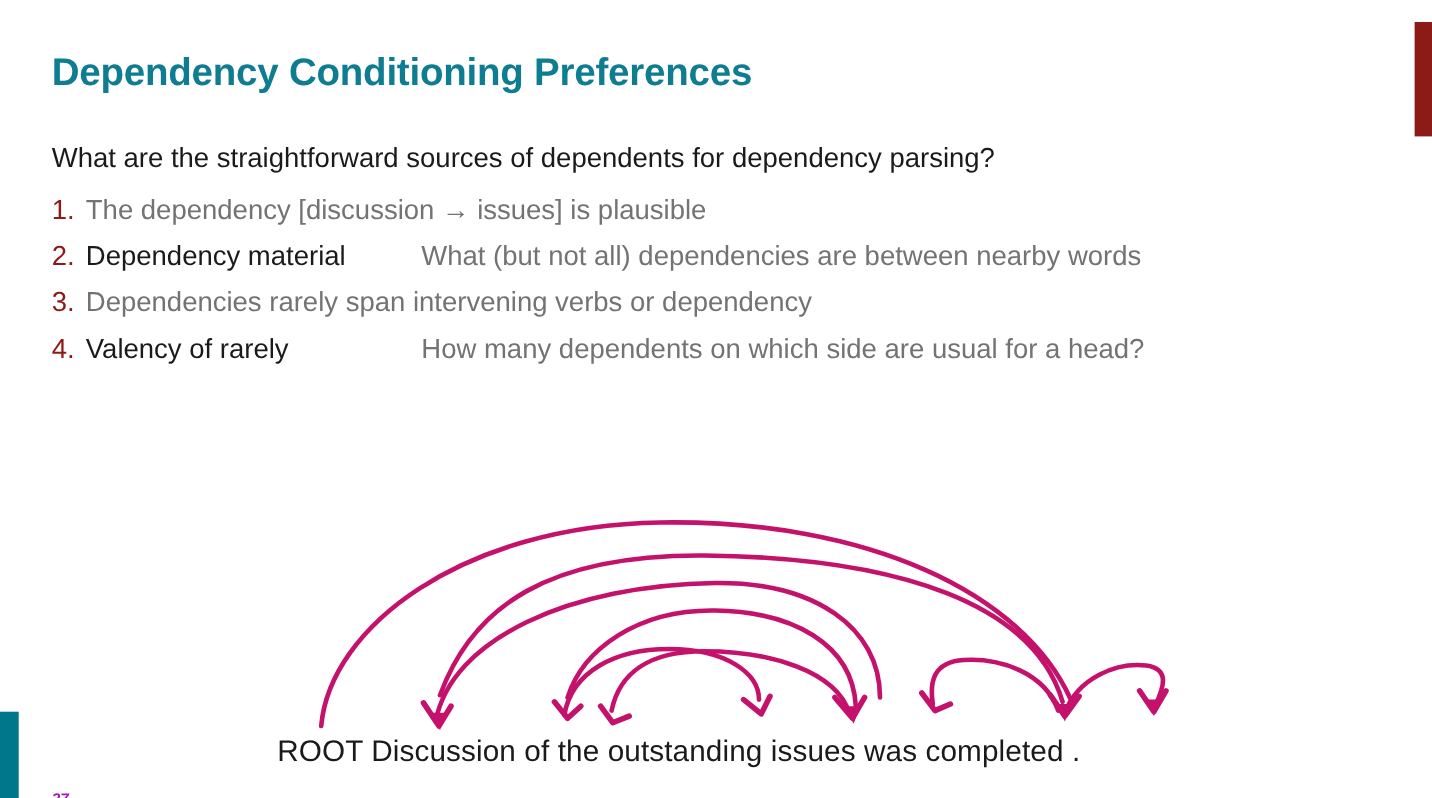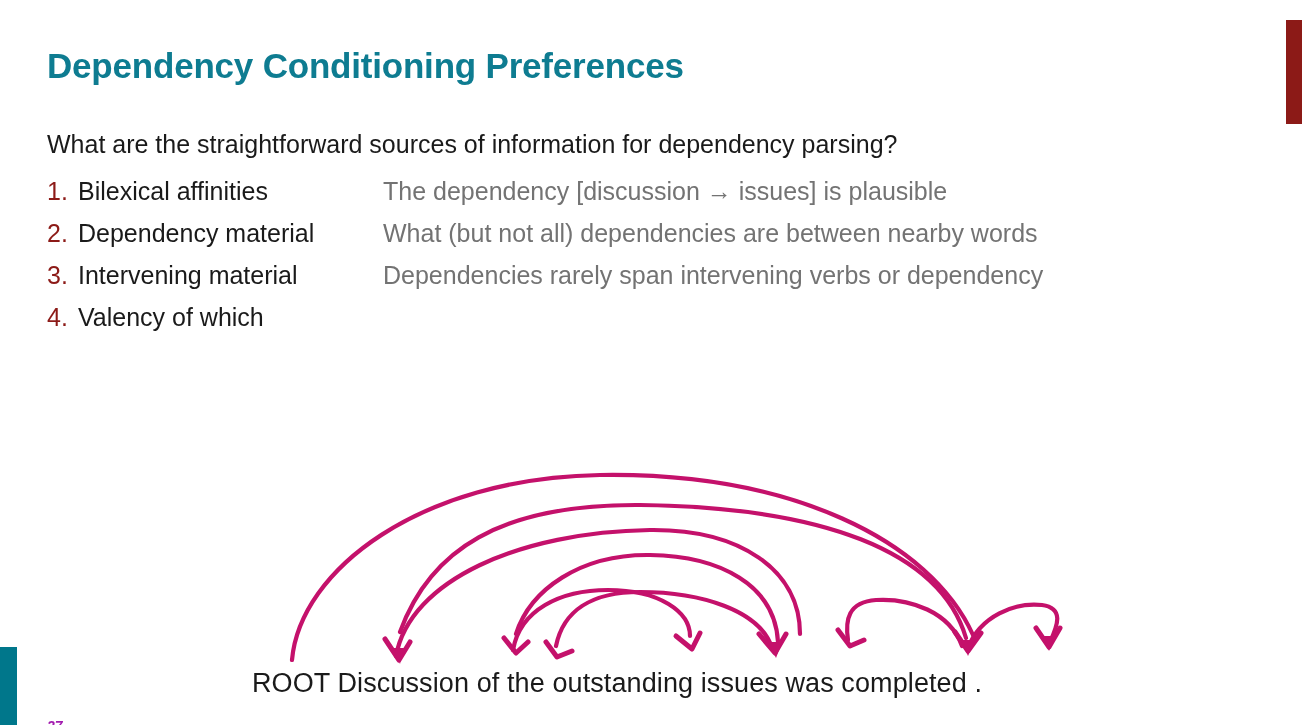--- a/index.html
+++ b/index.html
@@ -128,45 +128,44 @@
 </head>
 <body>
 
 <div id="slide">
 
   <div class="accent-bar-right"></div>
   <div class="accent-bar-left"></div>
 
   <div class="slide-title">Dependency Conditioning Preferences</div>
 
-  <div class="intro-line">What are the straightforward sources of information for dependency parsing?</div>
+  <div class="intro-line">What are the straightforward sources of dependents for dependency parsing?</div>
 
   <div class="list-wrap">
 
     <div class="list-row">
       <span class="list-num">1.</span>
-      <span class="list-term">Bilexical affinities</span>
       <span class="list-desc">The dependency [discussion → issues] is plausible</span>
     </div>
 
     <div class="list-row">
       <span class="list-num">2.</span>
       <span class="list-term">Dependency material</span>
       <span class="list-desc">What (but not all) dependencies are between nearby words</span>
     </div>
 
     <div class="list-row">
       <span class="list-num">3.</span>
-      <span class="list-term">Intervening material</span>
       <span class="list-desc">Dependencies rarely span intervening verbs or dependency</span>
     </div>
 
     <div class="list-row">
       <span class="list-num">4.</span>
-      <span class="list-term">Valency of which</span>
+      <span class="list-term">Valency of rarely</span>
+      <span class="list-desc">How many dependents on which side are usual for a head?</span>
     </div>
 
   </div>
 
   <div class="diagram">
     <svg width="1302" height="300" viewBox="0 0 1302 300" xmlns="http://www.w3.org/2000/svg">
       <g fill="none" stroke="#C4116B" stroke-width="4.2" stroke-linecap="round" stroke-linejoin="round">
 
         <path d="M 292,240 C 300,150 420,58 600,55 C 790,52 930,120 973,215"></path>
 

